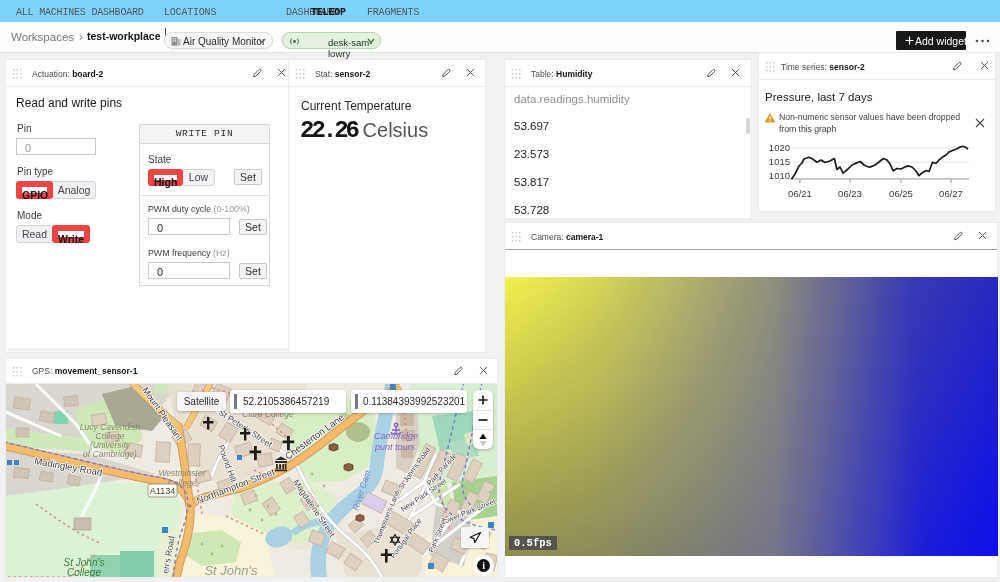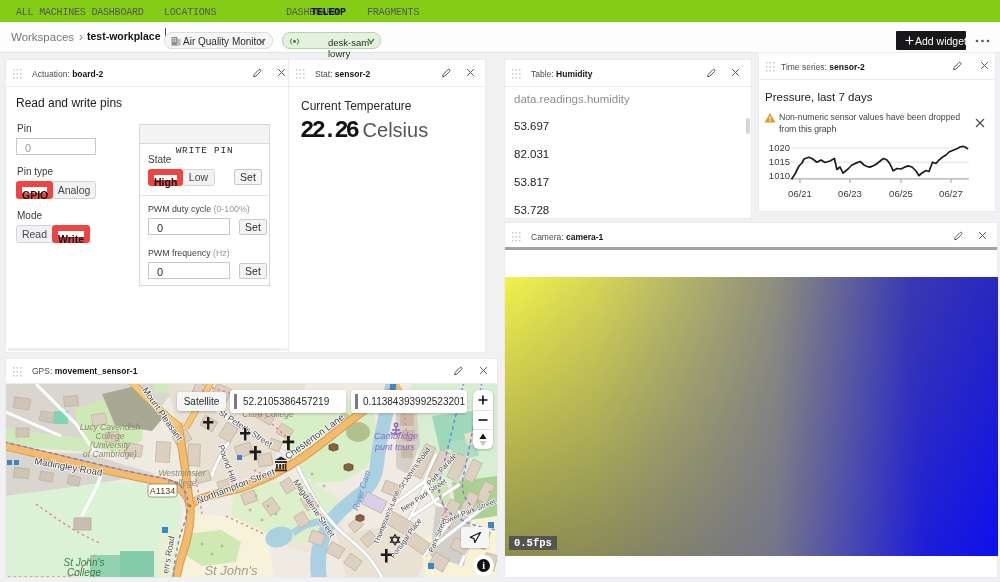--- a/index.html
+++ b/index.html
@@ -1,17 +1,17 @@
 <!DOCTYPE html>
 <html><head>
 <meta charset="utf-8">
 <style>
 * { margin:0; padding:0; box-sizing:border-box; }
 html,body { width:1000px; height:582px; overflow:hidden; background:#f1f1f3; font-family:"Liberation Sans",sans-serif; }
-.nav { position:absolute; left:0; top:0; width:1000px; height:22px; background:#84cc16; }
+.nav { position:absolute; left:0; top:0; width:1000px; height:22px; background:#7dd3fc; }
 .nav span { position:absolute; top:7px; font-family:"Liberation Mono",monospace; font-size:10px; letter-spacing:-0.2px; color:#55555a; white-space:pre; }
 .crumb { position:absolute; left:0; top:22px; width:1000px; height:31px; background:#fdfdfd; border-bottom:1px solid #e4e4e6; }
 .card { position:absolute; background:#ffffff; border:1px solid #ebebed; }
 .chead { position:absolute; left:0; top:0; right:0; height:27px; border-bottom:1px solid #ededef; }
 .ctitle { position:absolute; top:9px; font-size:8.5px; color:#4b4b4f; white-space:pre; }
 .ctitle b { color:#141416; font-weight:700; }
 .dots { position:absolute; left:7px; top:9px; width:9px; height:10px; }
 .pencil { position:absolute; top:8px; }
 .xic { position:absolute; top:8px; }
 .lbl { position:absolute; font-size:10px; color:#3c3c3f; }
@@ -108,21 +108,21 @@
     </div>
   <span class="lbl" style="left:11px; top:106px;">Pin type</span>
   <div class="btn sel" style="left:10px; top:121px; width:37px; height:18px; padding-top:2px;">GPIO</div>
   <div class="btn uns" style="left:46px; top:121px; width:44px; height:18px; padding-top:2px;">Analog</div>
   <span class="lbl" style="left:11px; top:150px;">Mode</span>
   <div class="btn uns" style="left:10px; top:165px; width:37px; height:18px; padding-top:2px;">Read</div>
   <div class="btn sel" style="left:46px; top:165px; width:38px; height:18px; padding-top:2px;">Write</div>
 
   <div style="position:absolute; left:133px; top:64px; width:131px; height:162px; border:1px solid #d8d8da;">
     <div style="position:absolute; left:0; top:0; right:0; height:19px; background:#f4f4f5; border-bottom:1px solid #d8d8da;">
-      <span style="position:absolute; left:0; right:0; top:20px; text-align:center; font-family:'Liberation Mono',monospace; font-size:9.5px; letter-spacing:0.7px; color:#2e2e30;">WRITE PIN</span>
+      <span style="position:absolute; left:0; right:0; top:3px; text-align:center; font-family:'Liberation Mono',monospace; font-size:9.5px; letter-spacing:0.7px; color:#2e2e30;">WRITE PIN</span>
     </div>
     <span class="lbl" style="left:8px; top:29px;">State</span>
     <div class="btn sel" style="left:8px; top:44px; width:35px; height:17px; padding-top:1px;">High</div>
     <div class="btn uns" style="left:42px; top:44px; width:33px; height:17px; padding-top:1px;">Low</div>
     <div class="setb" style="left:94px; top:44px; width:28px; height:16px; padding-top:1px;">Set</div>
     <div style="position:absolute; left:0; top:70px; right:0; height:1px; background:#e4e4e6;"></div>
     <span class="lbl" style="left:8px; top:79px; font-size:8.8px;">PWM duty cycle <span style="color:#98989c;">(0-100%)</span></span>
     <div class="inp" style="left:8px; top:93px; width:82px; height:17px;">
         <span>0</span>
       </div>
@@ -184,21 +184,21 @@
     <span class="ctitle" style="left:26px;">Table: <b>Humidity</b></span>
     <svg class="pencil" style="left:201px;" width="10" height="10" viewBox="0 0 10 10">
         <path d="M6.9 1.7 a1.2 1.2 0 0 1 1.7 1.7 L3.9 8.1 l-2.3.65 L2.2 6.4 Z" fill="none" stroke="#54545c" stroke-width="1"></path>
       </svg>
     <svg class="xic" style="left:226px;" width="9" height="9" viewBox="0 0 9 9">
         <path d="M1.2 1.2 L7.8 7.8 M7.8 1.2 L1.2 7.8" stroke="#55555c" stroke-width="1"></path>
       </svg>
   </div>
   <div style="position:absolute; left:9px; top:33px; font-size:11.5px; color:#8e8e93;">data.readings.humidity</div>
   <div style="position:absolute; left:9px; top:60px; font-size:11.5px; color:#232325;">53.697</div>
-  <div style="position:absolute; left:9px; top:88px; font-size:11.5px; color:#232325;">82.031</div>
+  <div style="position:absolute; left:9px; top:88px; font-size:11.5px; color:#232325;">23.573</div>
   <div style="position:absolute; left:9px; top:116px; font-size:11.5px; color:#232325;">53.817</div>
   <div style="position:absolute; left:9px; top:144px; font-size:11.5px; color:#232325;">53.728</div>
   <div style="position:absolute; right:1px; top:58px; width:4px; height:16px; background:#d6d6d8; border-radius:2px;"></div>
 </div>
 
 <div class="card" id="c4" style="left:758px; top:52px; width:238px; height:160px;">
   <div class="chead">
     <svg class="dots" width="9" height="10" viewBox="0 0 9 10">
         <g fill="#c9c9cc">
           <rect x="0" y="0" width="1.5" height="1.5"></rect>
@@ -249,21 +249,21 @@
       <line x1="41" y1="40" x2="41" y2="44"></line>
       <line x1="91" y1="40" x2="91" y2="44"></line>
       <line x1="142" y1="40" x2="142" y2="44"></line>
       <line x1="192" y1="40" x2="192" y2="44"></line>
     </g>
     <polyline fill="none" stroke="#1b1b1d" stroke-width="1.7" stroke-linejoin="round" points="32.5,40.3 36,35 40,27 43,24 45,20 49.7,18.3 53,19.5 58,23.2 62,21 66,23.5 71,22 75.4,19.5 77.9,30.5 81,28 84,34.2 89,30 93,26 96.3,24.4 101.2,22.5 105,26 108,27.5 111,28.1 116,26 120,23 124.4,19.5 128,21 131,25 134.2,31.8 138,29.5 142,30 145,28.5 149,26.9 153,28 157,32 160,36.7 163,34 167,31.5 170,32.5 173.5,23.2 177,24.5 180,21 183.3,18.3 187,16 190,13 193.5,11.5 198,9.7 201,8 204,7.3 207,8.5 209,10.2"></polyline>
   </svg>
 </div>
 
 <div class="card" id="c5" style="left:504px; top:222px; width:494px; height:356px;">
-  <div class="chead" style="border-bottom:3px solid #a3a3a3;">
+  <div class="chead" style="border-bottom:1px solid #a3a3a3;">
     <svg class="dots" width="9" height="10" viewBox="0 0 9 10">
         <g fill="#c9c9cc">
           <rect x="0" y="0" width="1.5" height="1.5"></rect>
           <rect x="3.5" y="0" width="1.5" height="1.5"></rect>
           <rect x="7" y="0" width="1.5" height="1.5"></rect>
           <rect x="0" y="4" width="1.5" height="1.5"></rect>
           <rect x="3.5" y="4" width="1.5" height="1.5"></rect>
           <rect x="7" y="4" width="1.5" height="1.5"></rect>
           <rect x="0" y="8" width="1.5" height="1.5"></rect>
           <rect x="3.5" y="8" width="1.5" height="1.5"></rect>

